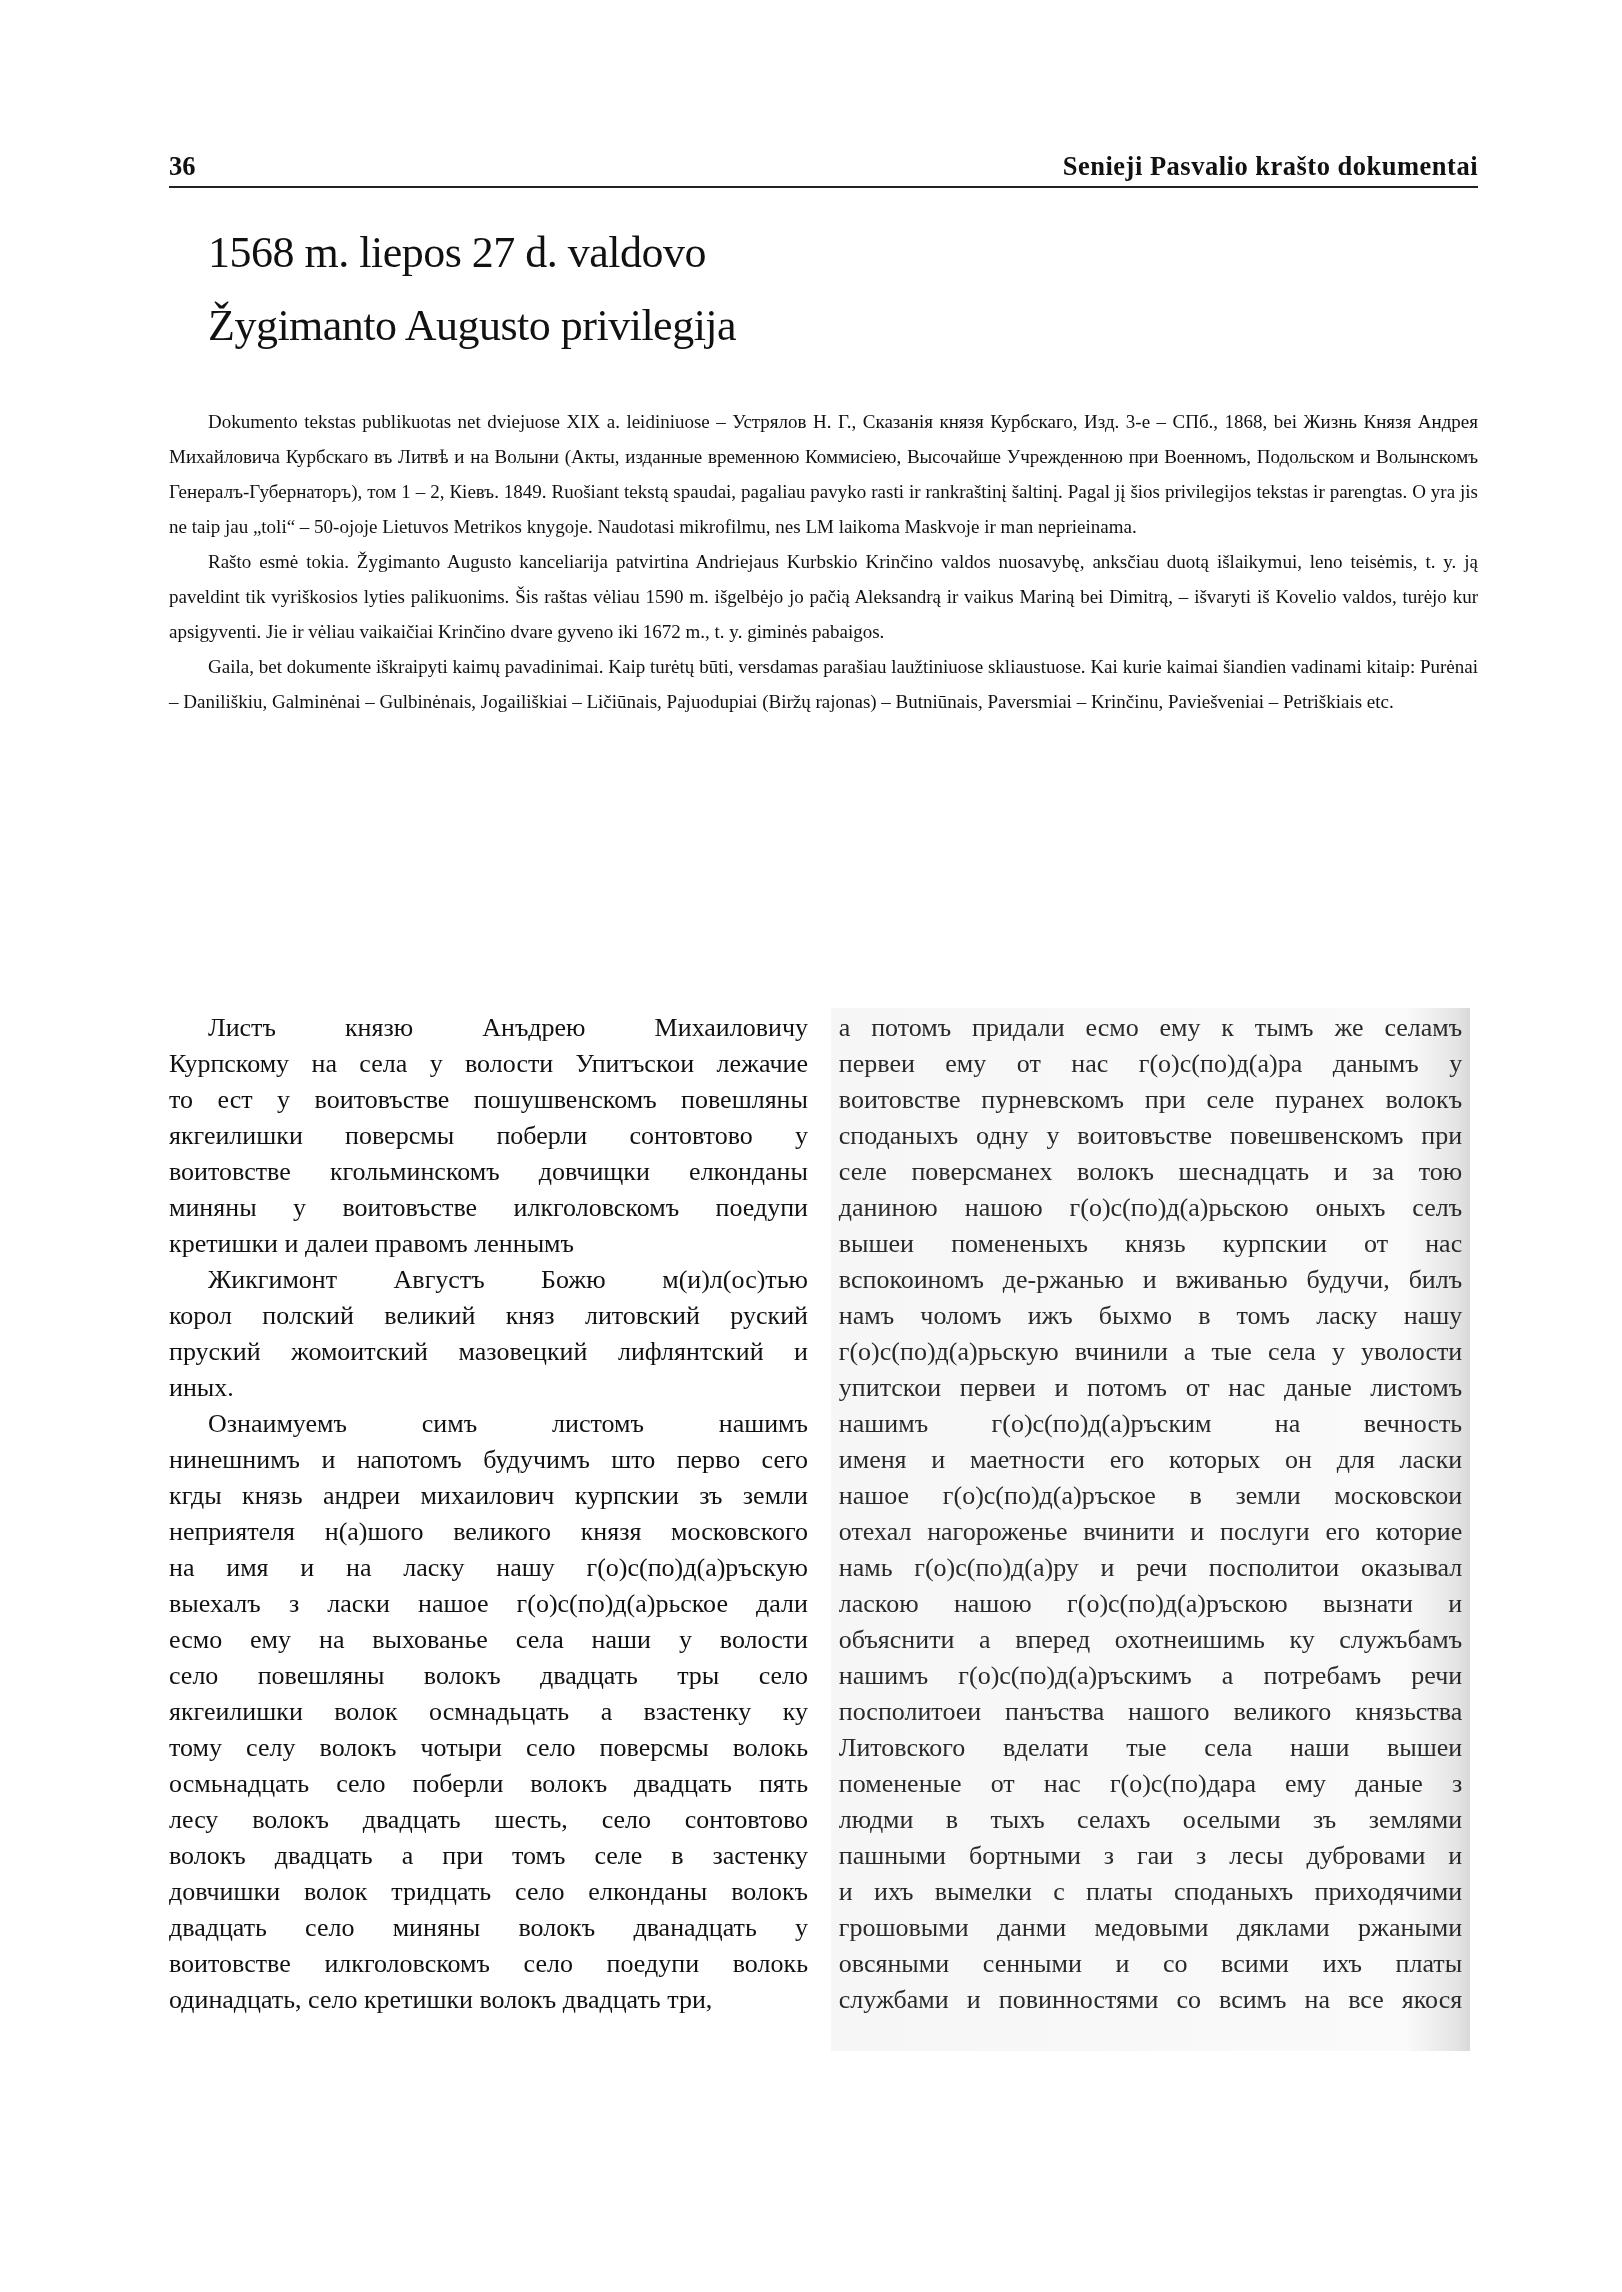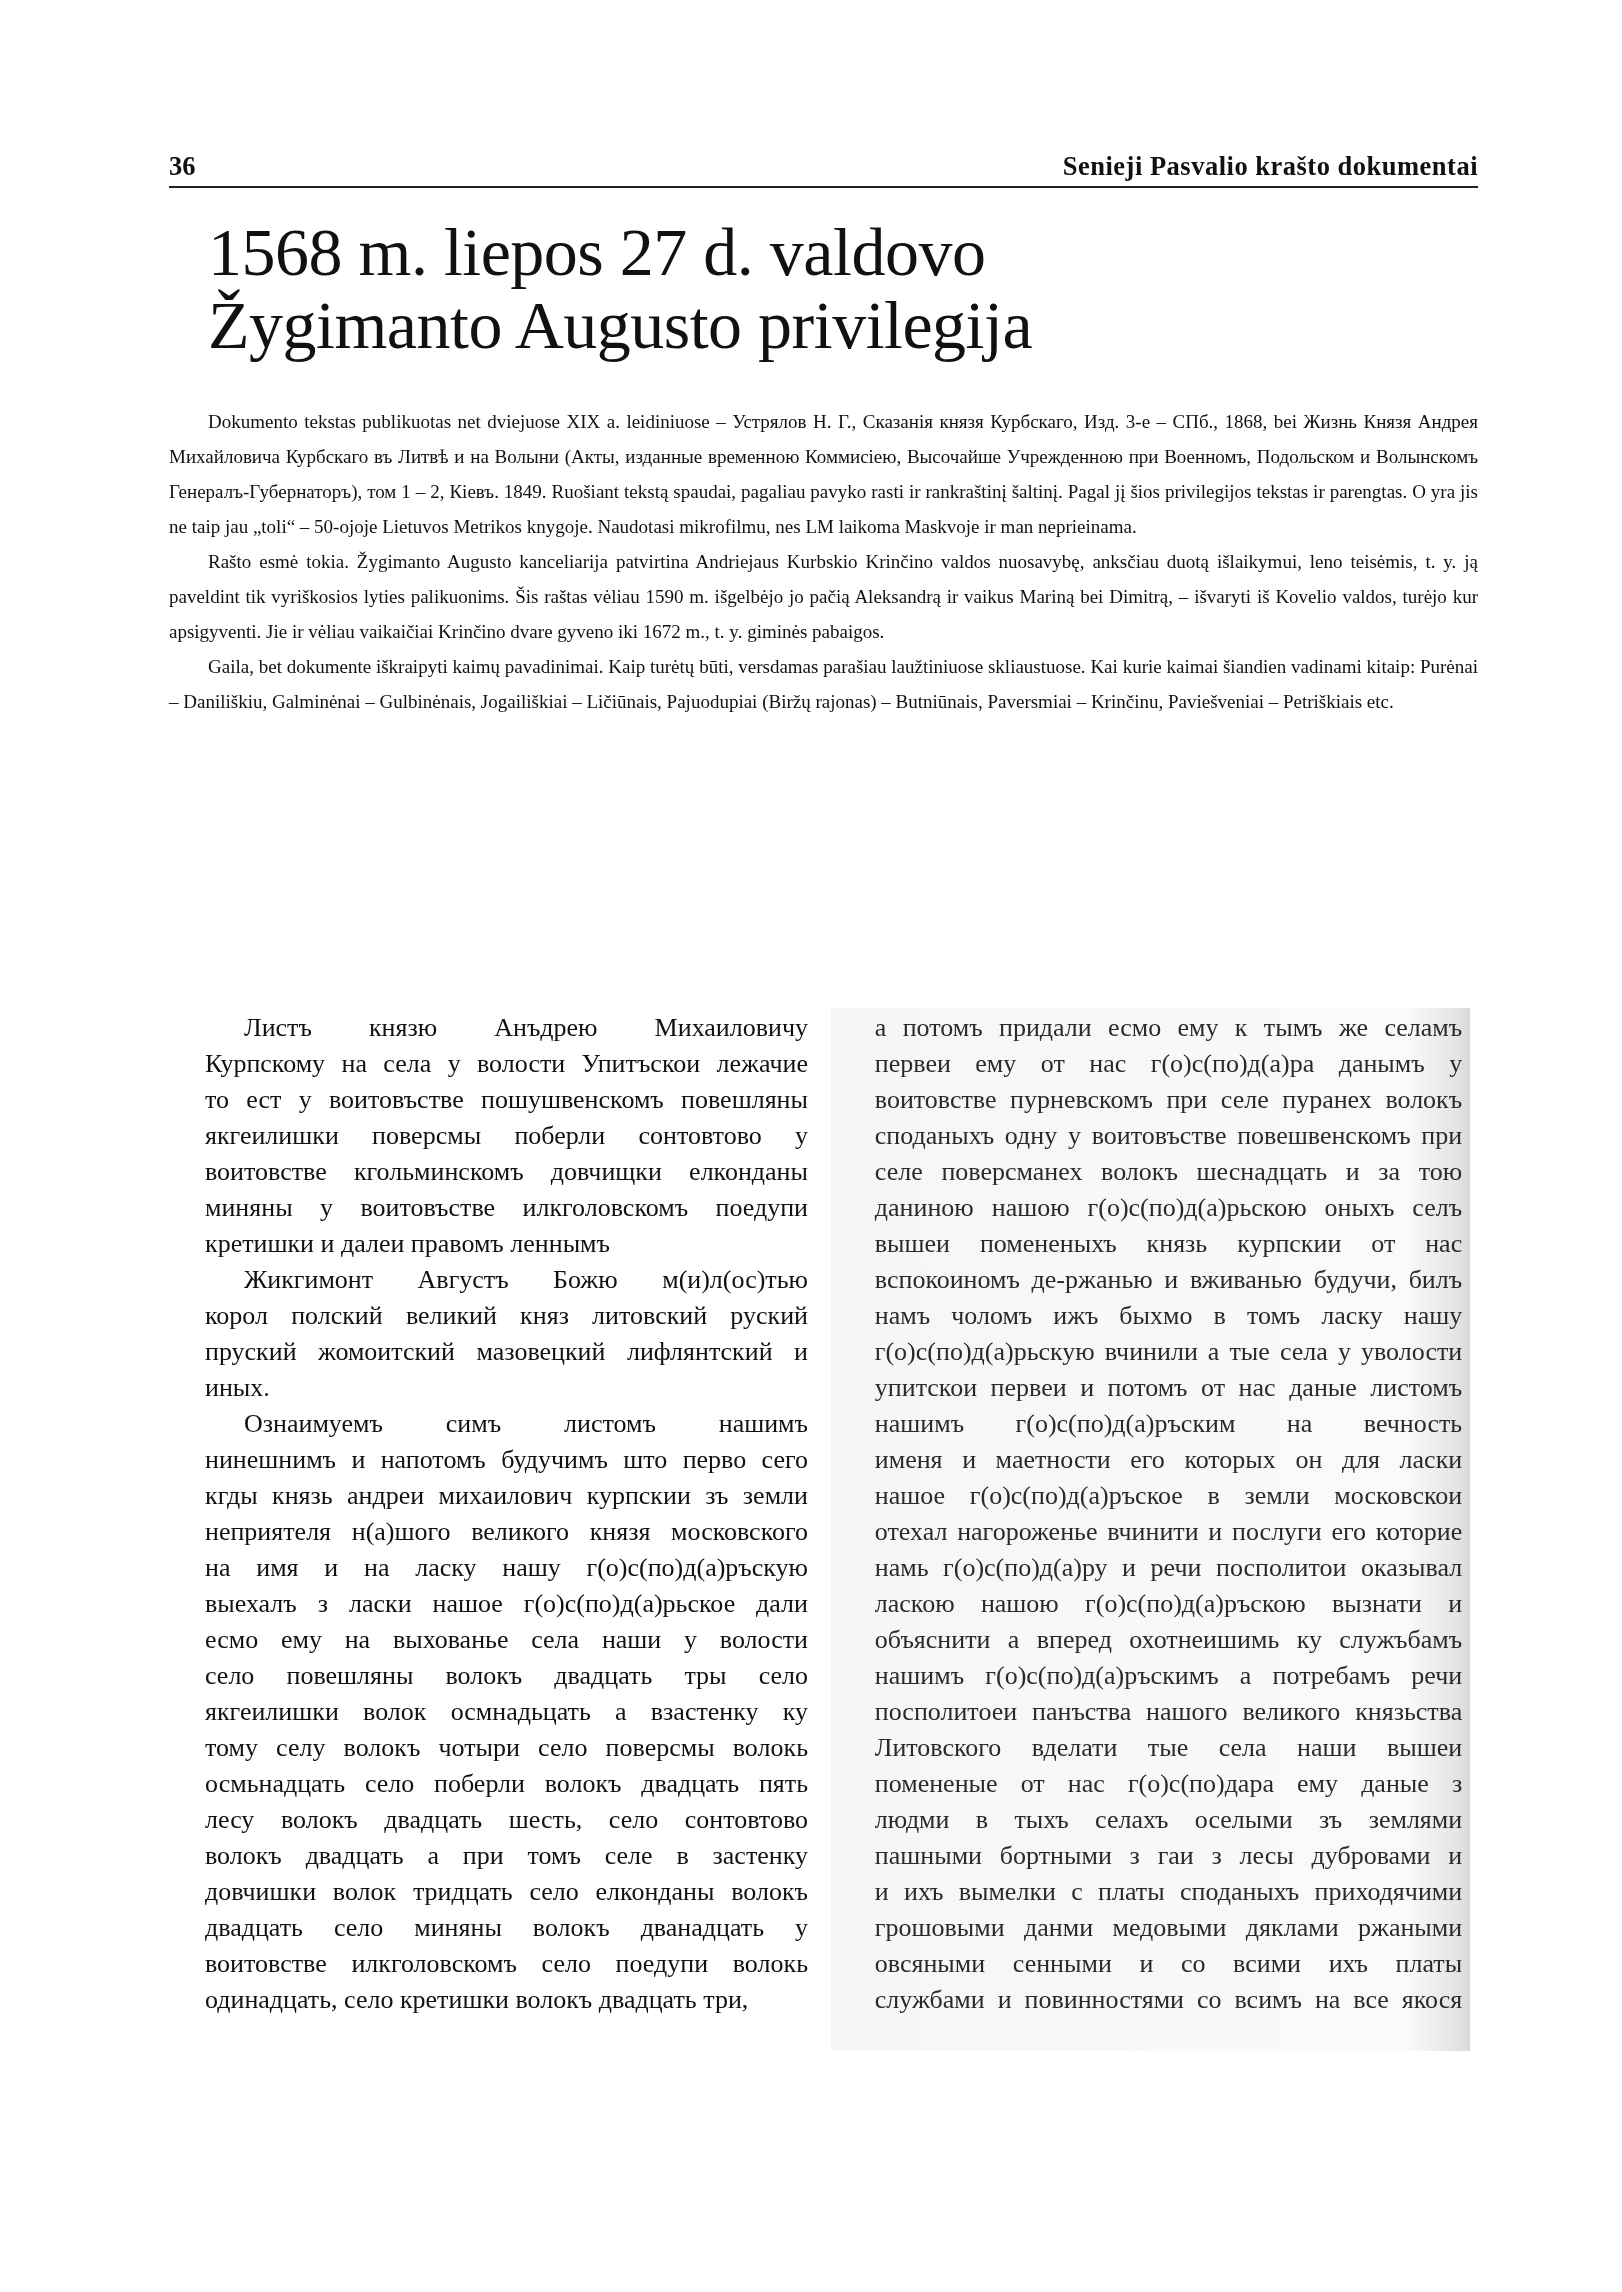--- a/index.html
+++ b/index.html
@@ -7,42 +7,42 @@
   .page { position: absolute; left: 0; top: 0; width: 1622px; height: 2293px; padding-left: 48px; }
   .running-head {
     position: absolute; left: 169px; top: 147px; width: 1309px; height: 39px;
     border-bottom: 2.9px solid #222;
     font-family: "Liberation Serif", serif; font-weight: bold; font-size: 26.5px;
   }
   .running-head .page-num { position: absolute; left: 0; top: 3.9px; }
   .running-head .series { position: absolute; right: 0; top: 3.9px; letter-spacing: 0.5px; }
   .title {
     position: absolute; left: 208px; top: 216px; width: 1176px;
-    font-family: "Liberation Serif", serif; font-size: 68px; line-height: 73px; font-weight: normal;
+    font-family: "Liberation Serif", serif; font-size: 44px; line-height: 73px; font-weight: normal;
     margin: 0; letter-spacing: -0.5px;
   }
   .intro {
     position: absolute; left: 169px; top: 404px; width: 1309px;
     font-family: "Liberation Serif", serif; font-size: 19px; line-height: 35px;
     text-align: justify;
   }
   .intro p { margin: 0; text-indent: 39px; }
   .col {
     position: absolute; top: 1010px;
     font-family: "Liberation Serif", serif; font-size: 26px; line-height: 36px;
     text-align: justify;
   }
   .col-left { left: 169px; width: 639px; }
   .col-right {
     left: 831px; width: 639px; height: 1043px; top: 1008px; padding: 2px 7.8px 0 7.8px; box-sizing: border-box;
     background: linear-gradient(to right, #f6f6f6 0%, #fafafa 90%, #e4e4e4 98%, #d8d8d8 100%);
     color: #2a2a2a;
   }
   .col p { margin: 0; }
-  .col-left .line, .col-right .line { display: block; text-align-last: justify; white-space: nowrap; margin-left: 36px; }
+  .col-left .line, .col-right .line { display: block; text-align-last: justify; white-space: nowrap; }
   .col .line.last { text-align-last: left; }
 </style>
 </head>
 <body>
 
 <div class="page">
 
   <div class="running-head">
     <span class="page-num">36</span>
     <span class="series">Senieji Pasvalio krašto dokumentai</span>

